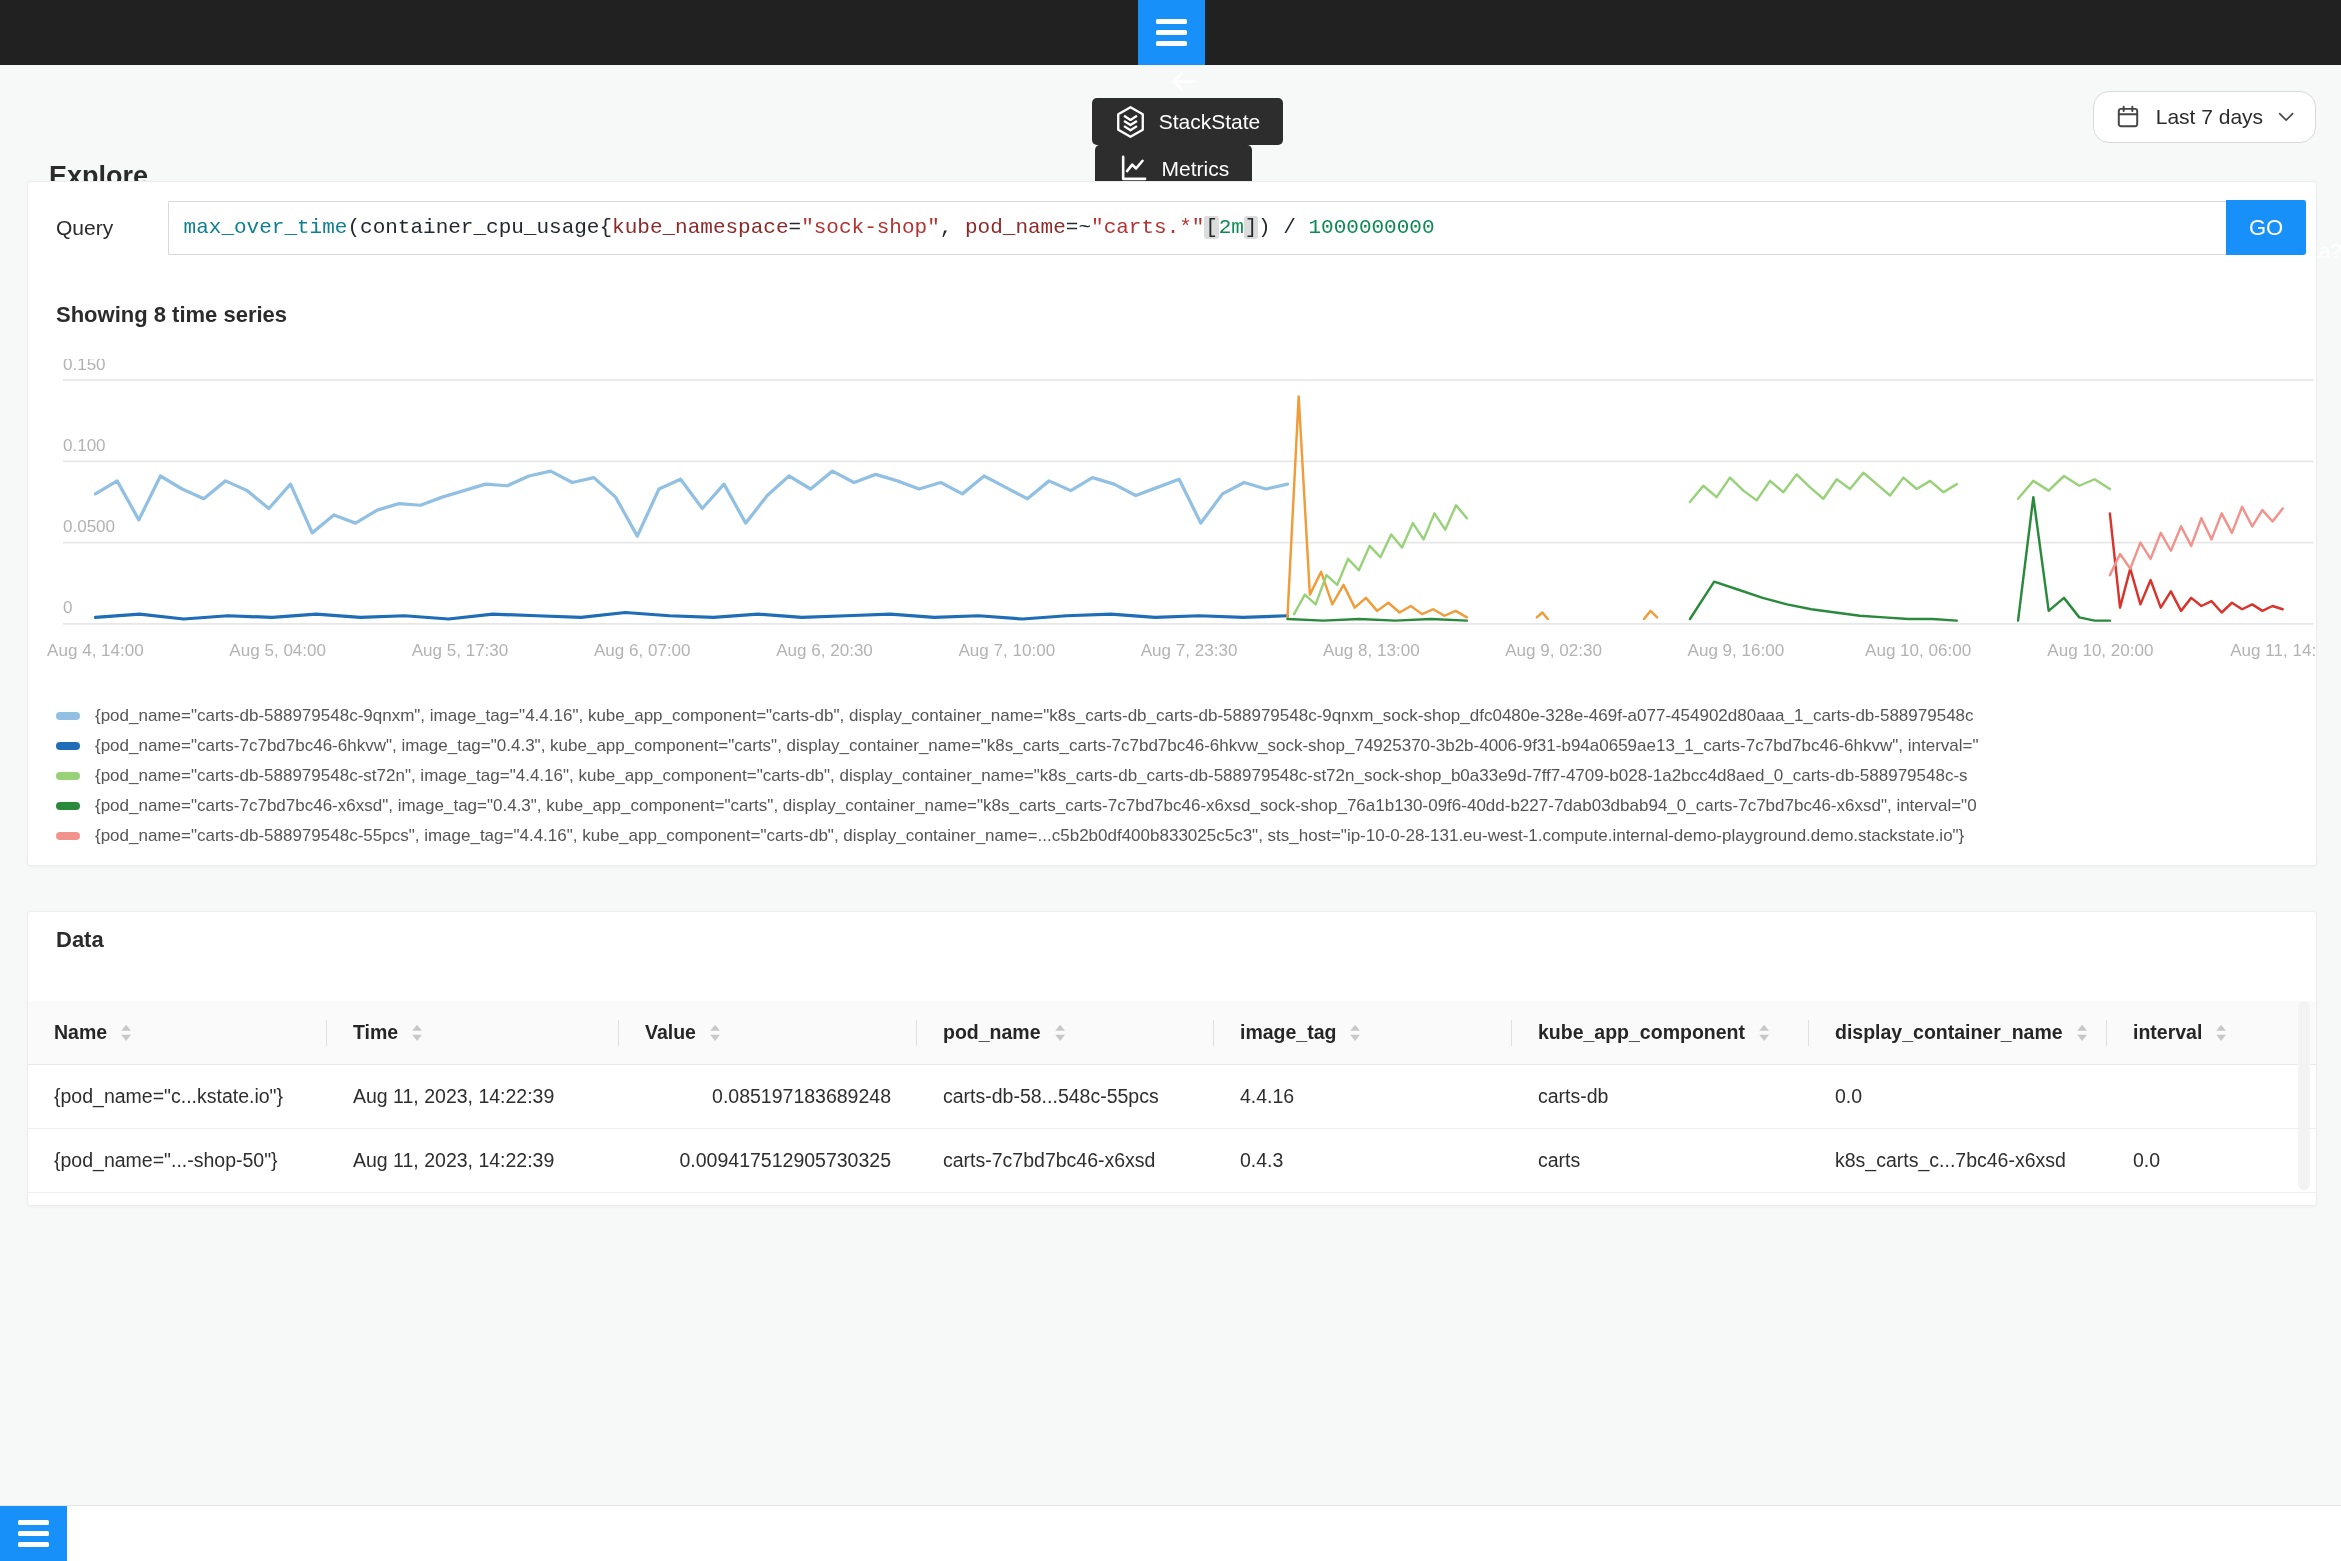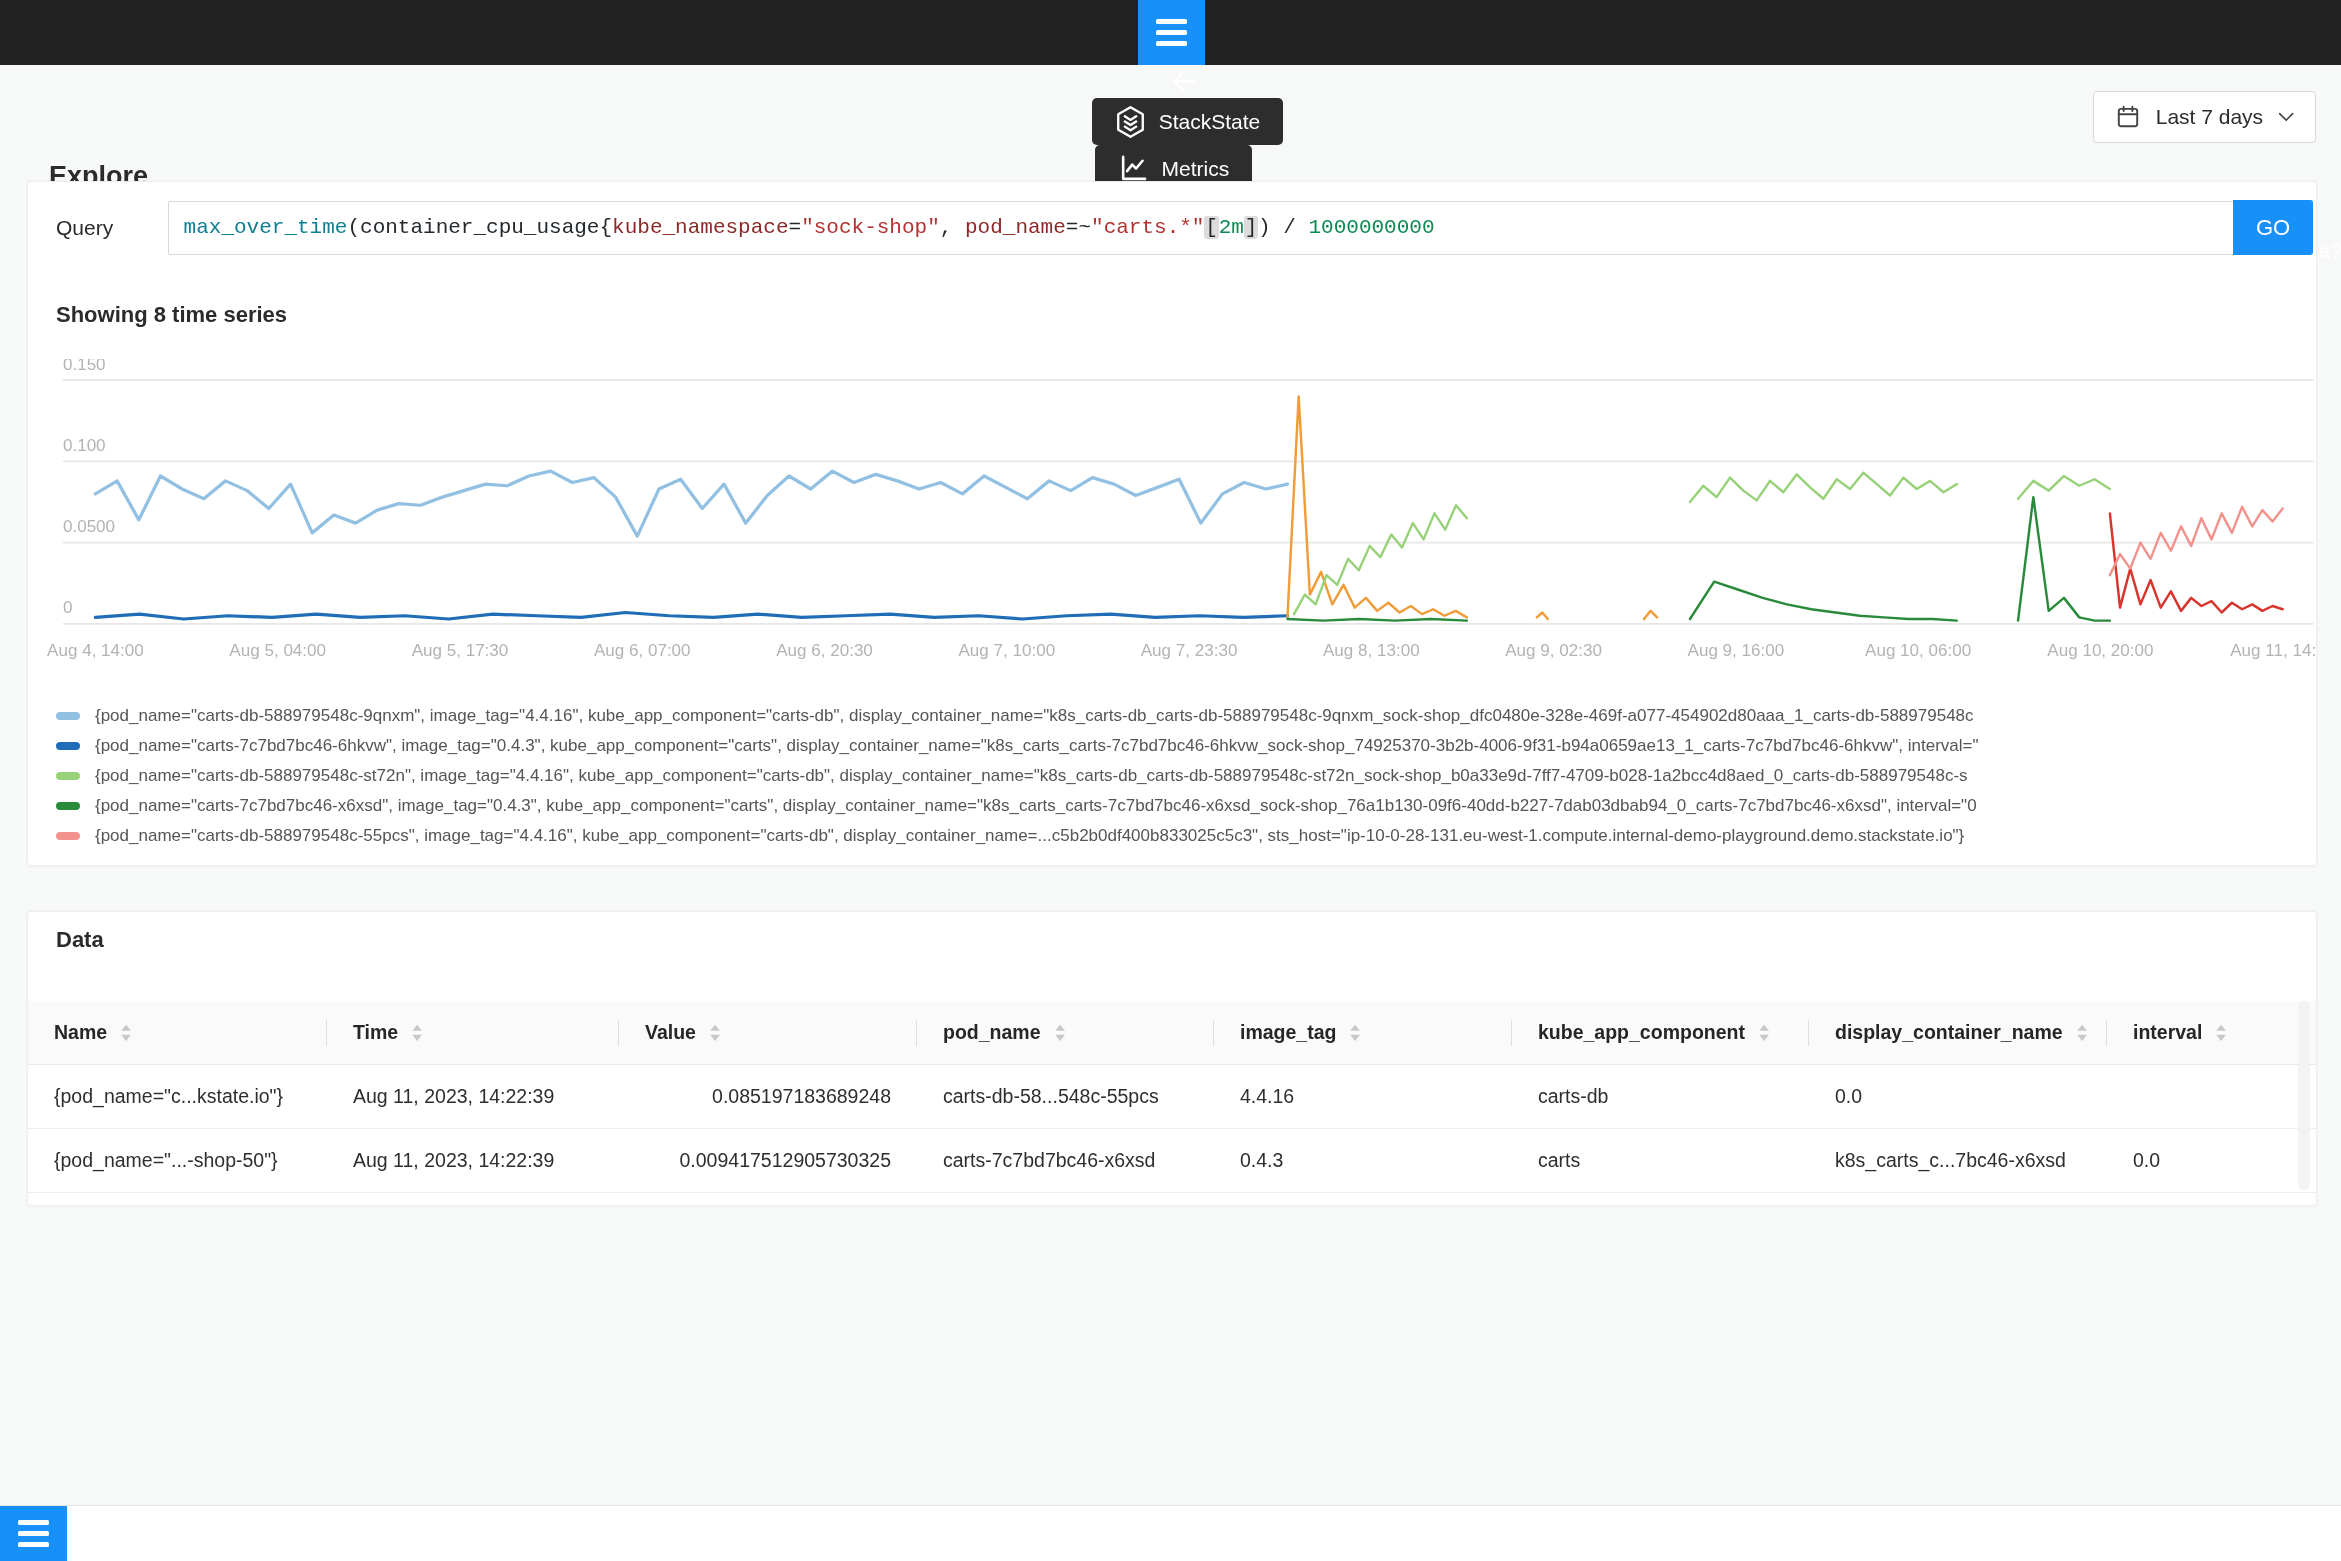--- a/index.html
+++ b/index.html
@@ -24,31 +24,31 @@
   .tryfree{margin-left:28px;height:47px;padding:0 21px;background:#fff;border:none;border-radius:4.9px;
            display:flex;align-items:center;gap:1px;font-size:18.7px;letter-spacing:1.2px;
            color:#2f2f2f;font-family:"Liberation Sans",sans-serif;cursor:pointer;flex:none;}
   .pin{margin-left:46px;display:flex;align-items:center;gap:13px;color:#fff;font-size:24.4px;cursor:pointer;}
   .avatar{margin:0 23px 0 34px;cursor:pointer;display:flex;align-items:center;}
 
   
   .page-head{position:absolute;top:65px;left:0;right:0;height:115px;}
   .page-title{position:absolute;left:49px;top:96px;margin:0;font-size:27px;font-weight:700;color:#2b2b2b;}
   .timerange{position:absolute;right:26px;top:26px;height:52px;padding:0 21px;background:#fff;
-             border:0.8px solid #d9d9d9;border-radius:4px;display:flex;align-items:center;gap:14.6px;
+             border:0.8px solid #d9d9d9;border-radius:16px;display:flex;align-items:center;gap:14.6px;
              font-size:21px;color:#2b2b2b;font-family:"Liberation Sans",sans-serif;cursor:pointer;}
 
   
   .card{position:absolute;left:27px;width:2288px;background:#fff;border:0.8px solid #ededed;
         border-radius:3.3px;box-shadow:0 0.8px 3.3px rgba(0,0,0,.04);}
   .card-chart{top:181px;height:683px;}
   .card-data{top:911px;height:293px;}
 
   
-  .query-row{position:absolute;top:18px;left:28px;right:3px;height:55px;display:flex;align-items:center;}
+  .query-row{position:absolute;top:18px;left:28px;right:10px;height:55px;display:flex;align-items:center;}
   .query-label{width:112px;font-size:21px;color:#2b2b2b;flex:none;}
   .query-input{flex:1;height:52px;border:1.6px solid #d9d9d9;border-right:none;border-radius:1.6px 0 0 1.6px;
                background:#fff;display:flex;align-items:center;padding:0 14.6px;overflow:hidden;cursor:text;}
   .query-input code{font-family:"Liberation Mono","DejaVu Sans Mono",monospace;font-size:21px;white-space:pre;}
   .tk-fn{color:#0f7f8f}.tk-pl{color:#24292e}.tk-lb{color:#8c2a2a}.tk-st{color:#b33232}
   .tk-bk{color:#24292e;background:#dcdcdc;border-radius:2.4px;padding:0 0.8px}
   .tk-du,.tk-nu{color:#0c8a52}
   .go{width:80px;height:55px;background:#1890fa;color:#fff;border:none;border-radius:0 2.4px 2.4px 0;
       font-size:22px;font-family:"Liberation Sans",sans-serif;cursor:pointer;flex:none;}
 

